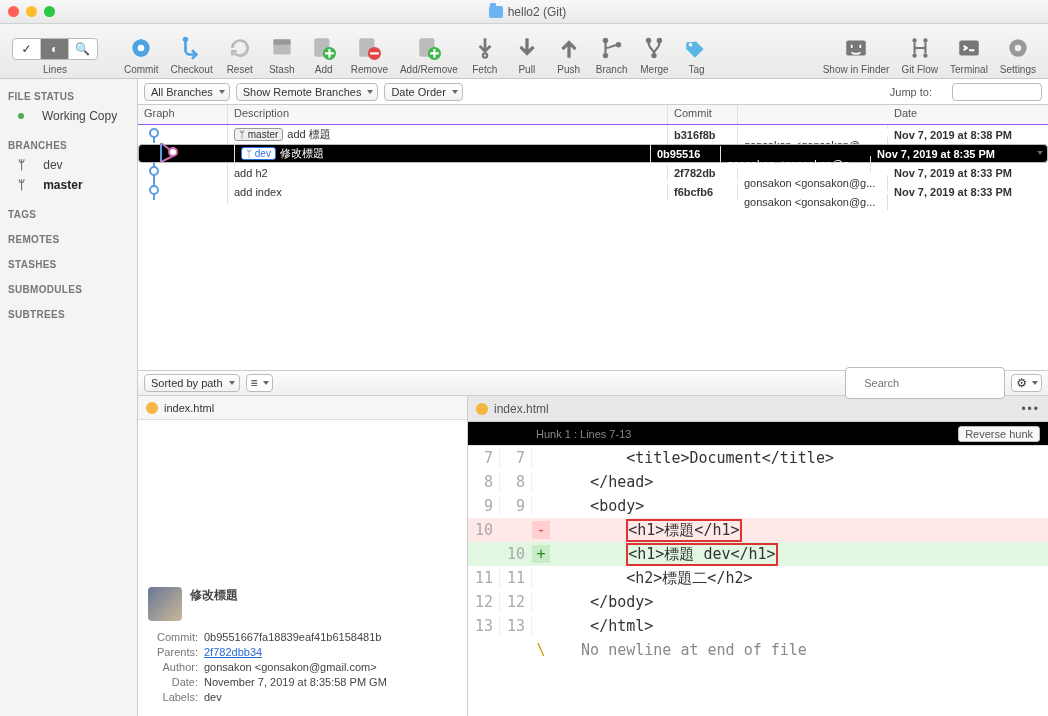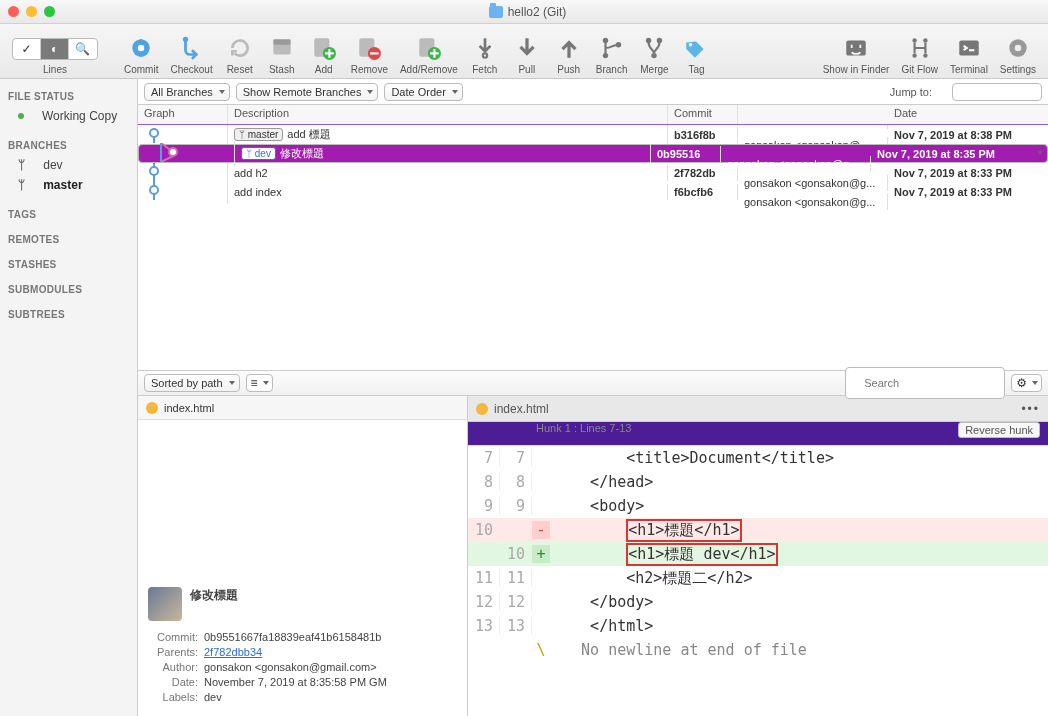--- a/index.html
+++ b/index.html
@@ -39,21 +39,21 @@
 
 .main { position: absolute; left: 138px; top: 105px; right: 0; height: 265px; background: #fff; overflow: auto; }
 .thead { display: flex; background: #f7f7f7; border-bottom: 1px solid #8b5cf6; height: 20px; font-size: 11px; color: #555; position: sticky; top:0;}
 .thead div, .row div { padding: 2px 6px; }
 .col-graph { width: 90px; border-right: 1px solid #e0e0e0; }
 .col-desc { flex: 1; border-right: 1px solid #e0e0e0; }
 .col-commit { width: 70px; border-right: 1px solid #e0e0e0; }
 .col-author { width: 150px; border-right: 1px solid #e0e0e0; white-space:nowrap; overflow:hidden; text-overflow:ellipsis;margin-top:20px;}
 .col-date { width: 160px; }
 .row { display: flex; height: 19px; font-size: 11px; align-items: center; }
-.row.sel { background: #a21caf; color: #fff; }
+.row.sel { background: #000000; color: #fff; }
 .row.sel .badge { background:#fff; color:#2f72e0; border-color:#2f72e0;}
 .row .col-date, .row .col-commit { font-weight: 700; color:#333;}
 .row.sel .col-date, .row.sel .col-commit { color:#fff;}
 .badge { display: inline-block; border: 1px solid #999; border-radius: 3px; padding: 0 4px; font-size: 10px; background: #f0f0f0; margin-right: 4px; }
 
 .bottom { position: absolute; left: 138px; top: 370px; right: 0; bottom: 0; display: flex; flex-direction: column; background: #fff; }
 .bot-bar { height: 26px; border-top: 1px solid #ccc; border-bottom: 1px solid #ccc; background: linear-gradient(#fcfcfc,#f0f0f0); display: flex; align-items: center; padding: 0 6px; gap: 6px; }
 .bot-bar .spacer { flex: 1; }
 .search { border: 1px solid #bbb; border-radius: 4px; height: 32px; width: 160px; padding: 0 4px 0 18px; font-size: 11px; background: #fff; position: relative; }
 .search-wrap { position: relative; }
@@ -70,21 +70,21 @@
 .commit-meta-row { display: flex; gap: 6px; margin-bottom: 3px; }
 .commit-meta-row .lbl { width: 50px; text-align: right; color: #777; }
 .avatar { width: 34px; height: 34px; border-radius: 4px; background: linear-gradient(135deg,#6a7896,#c8b89a); margin-right: 8px; }
 .msg-row { display: flex; align-items: flex-start; margin-bottom: 10px; }
 .msg-text { font-size: 12px; font-weight: 600; }
 .link { color: #2a6cd4; text-decoration: underline; cursor: pointer; }
 
 .right-pane { flex: 1; display: flex; flex-direction: column; background: #f8f8f8; }
 .rp-tab { height: 26px; background: #e8e8e8; border-bottom: 1px solid #ccc; display: flex; align-items: center; gap: 6px; padding: 0 8px; }
 .rp-tab .dots { margin-left: auto; color: #555; letter-spacing: 2px; cursor: pointer; }
-.hunk-bar { height: 24px; border-bottom: 1px solid #ddd; display: flex; align-items: flex-start; padding: 0 8px; font-size: 11px; color: #888; background: #4c1d95; }
+.hunk-bar { height: 24px; border-bottom: 1px solid #ddd; display: flex; align-items: center; padding: 0 8px; font-size: 11px; color: #888; background: #000000; }
 .hunk-bar .rev { margin-left: auto; border:1px solid #bbb; border-radius:3px; padding: 1px 6px; background:#f7f7f7; cursor:pointer; color:#555;}
 .code { font-family: Menlo, Consolas, monospace; font-size: 15px; background: #fff; flex:1; overflow:auto;}
 .cl { display: flex; min-height: 24px; align-items: center; white-space: pre; }
 .ln { width: 32px; text-align: right; color: #aaa; padding-right: 6px; border-right: 1px solid #eee; }
 .ln2 { width: 32px; text-align: right; color: #aaa; padding-right: 6px; border-right: 1px solid #eee; }
 .sign { width: 18px; text-align: center; }
 .txt { padding-left: 4px; }
 .cl.minus { background: #ffe8e8; }
 .cl.minus .sign { color: #c44; background:#ffcfcf;}
 .cl.plus { background: #e2f7e2; }

